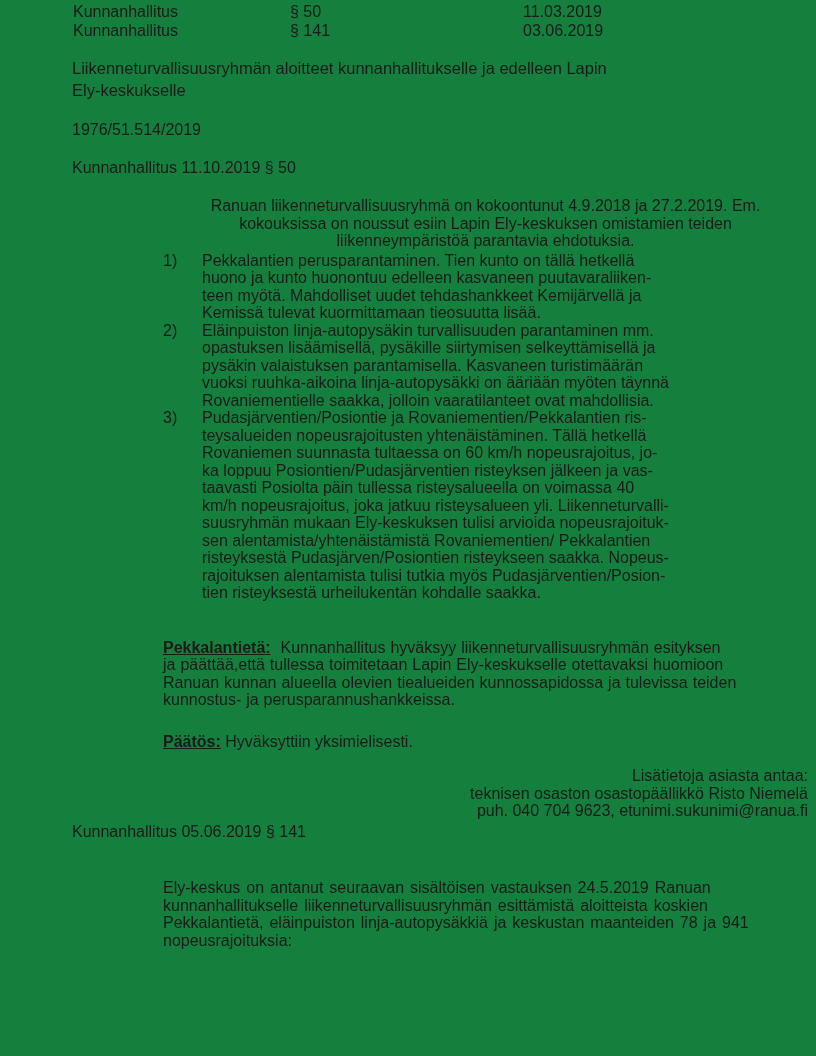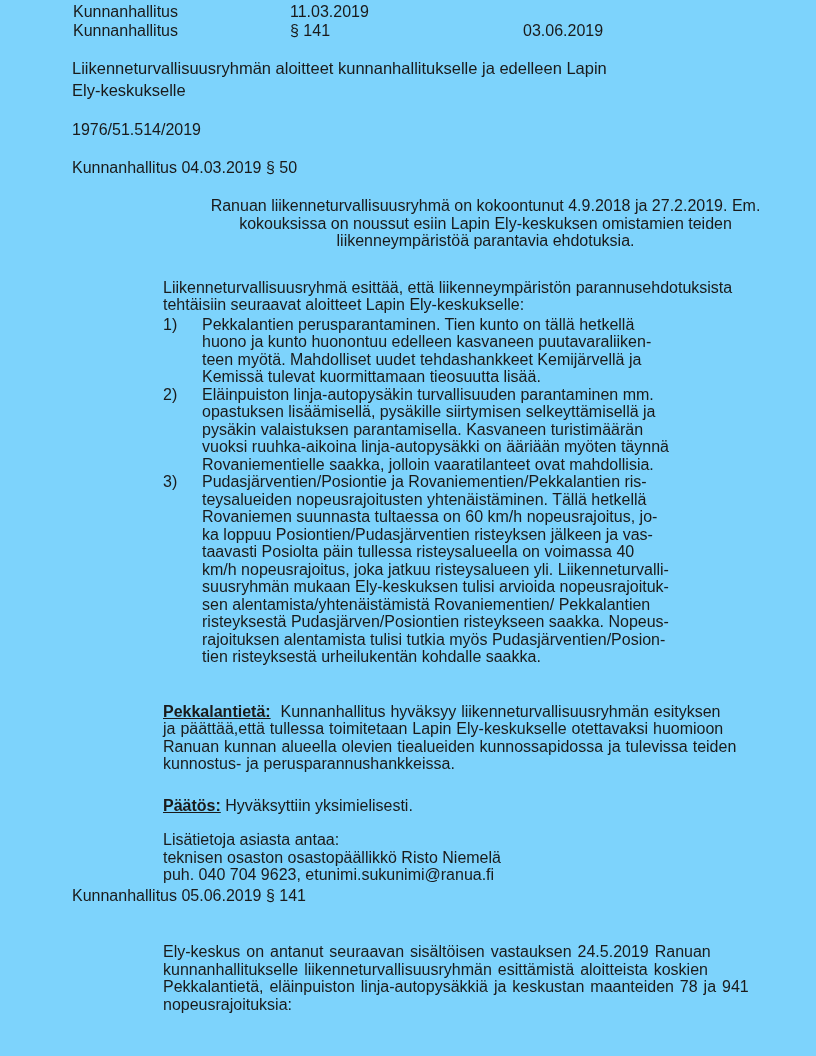--- a/index.html
+++ b/index.html
@@ -1,21 +1,21 @@
 <!DOCTYPE html>
 <html><head>
 <meta charset="utf-8">
 <style>
   html, body { margin: 0; padding: 0; background: #e8e8e8; }
   .page {
     position: relative;
     width: 816px;
     height: 1056px;
     margin: 0 auto;
-    background: #7dd3fc;
+    background: #15803d;
     overflow: hidden;
     font-family: "Liberation Sans", sans-serif;
     font-size: 16px;
     line-height: 17.5px;
     color: #1a1a1a;
   }
   .pre { white-space: pre-wrap; }
 
   .doc-header { margin: 3px 0 0 73px; }
   .header-row {
@@ -47,58 +47,57 @@
     grid-template-columns: 39px 1fr;
   }
   .item-lead { }
 
   .proposal-para { margin-top: 37px; width: 650px; word-spacing: 0.5px; }
   .decision-para { margin-top: 24px; }
   .label-bold-underline {
     font-weight: 700;
     text-decoration: underline;
   }
-  .contact-block { margin-top: 17px; }
+  .contact-block { margin-top: 17px; text-align: right; }
 
   .final-para { margin: 39px 0 0 163px; width: 645px; word-spacing: 1.5px; }
 
   p, div { margin-bottom: 0; margin-right: 0; }
 </style>
 </head>
 <body>
 
 <div class="page">
 
   <div class="doc-header">
     <div class="header-row">
       <span>Kunnanhallitus</span>
+      <span>§ 50</span>
       <span>11.03.2019</span>
     </div>
     <div class="header-row">
       <span>Kunnanhallitus</span>
       <span>§ 141</span>
       <span>03.06.2019</span>
     </div>
   </div>
 
   <div class="doc-title pre">Liikenneturvallisuusryhmän aloitteet kunnanhallitukselle ja edelleen Lapin
 Ely-keskukselle</div>
 
   <div class="case-number">1976/51.514/2019</div>
 
-  <div class="section-heading">Kunnanhallitus 04.03.2019 § 50</div>
+  <div class="section-heading">Kunnanhallitus 11.10.2019 § 50</div>
 
   <div class="body-block">
 
     <div class="para-1 pre">Ranuan liikenneturvallisuusryhmä on kokoontunut 4.9.2018 ja 27.2.2019. Em.
 kokouksissa on noussut esiin Lapin Ely-keskuksen omistamien teiden
 liikenneympäristöä parantavia ehdotuksia.</div>
 
-    <div class="para-2 pre">Liikenneturvallisuusryhmä esittää, että liikenneympäristön parannusehdotuksista
-tehtäisiin seuraavat aloitteet Lapin Ely-keskukselle:</div>
 
     <div class="numbered-list">
       <div class="list-item">
         <span>1)</span>
         <span class="pre"><span class="item-lead">Pekkalantien perusparantaminen.</span><span> Tien kunto on tällä hetkellä
 huono ja kunto huonontuu edelleen kasvaneen puutavaraliiken-
 teen myötä. Mahdolliset uudet tehdashankkeet Kemijärvellä ja
 Kemissä tulevat kuormittamaan tieosuutta lisää.</span></span>
       </div>
       <div class="list-item">

